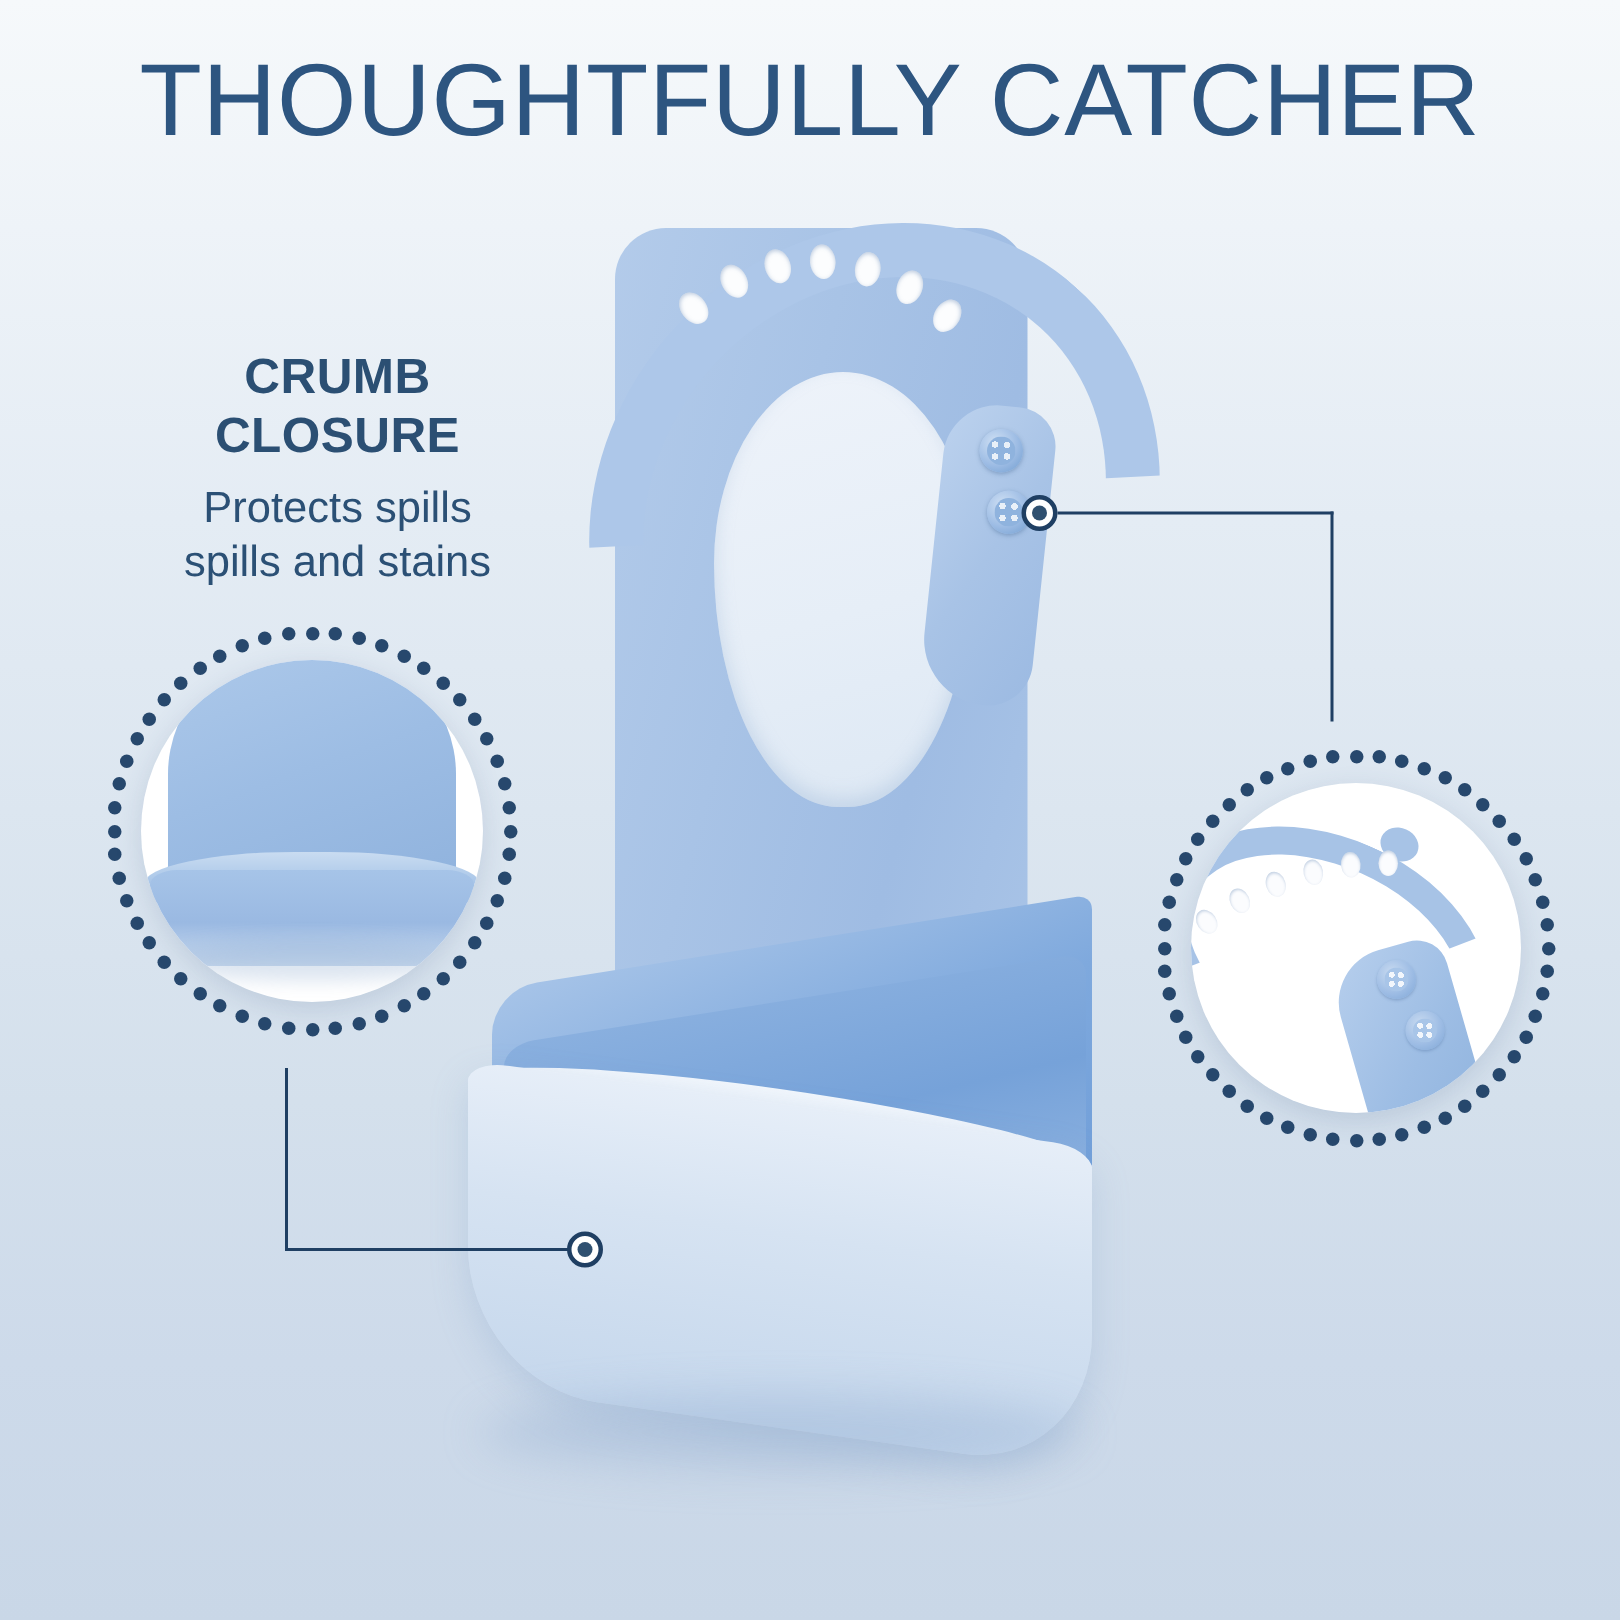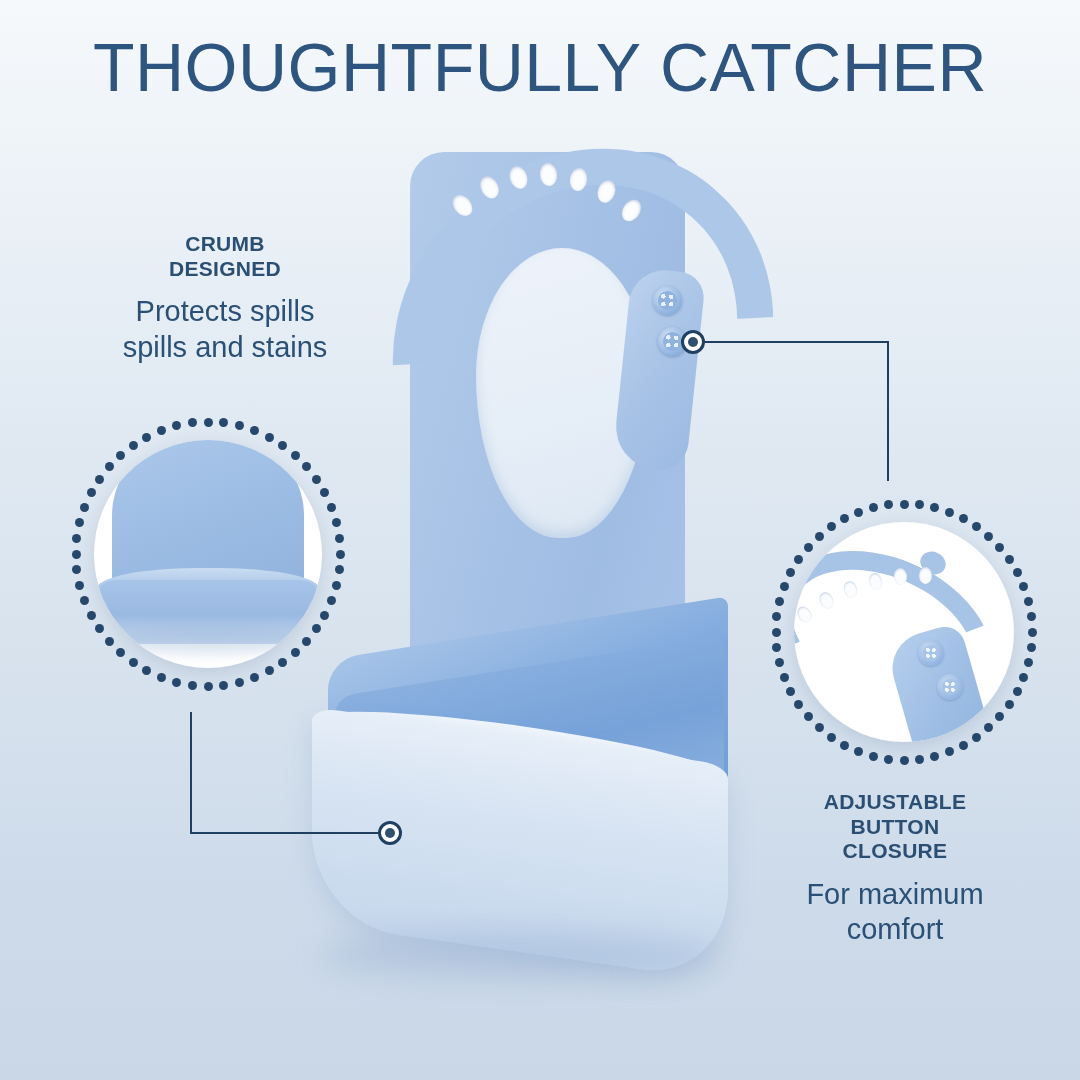--- a/index.html
+++ b/index.html
@@ -35,21 +35,21 @@
     letter-spacing: 0.5px;
     font-weight: 300;
     color: #2d5580;
     white-space: nowrap;
   }
 
   
   .feature-block { position: absolute; text-align: center; }
   .feature-heading {
     font-weight: 700;
-    font-size: 21px;
+    font-size: 33px;
     line-height: 1.17;
     letter-spacing: 0.3px;
     color: #2b4f73;
   }
   .feature-body {
     margin-top: 13px;
     font-weight: 400;
     font-size: 29px;
     line-height: 1.22;
     color: #2b5075;
@@ -359,21 +359,21 @@
     <div class="pocket-ridge" style="left:190px; top:600px;"></div>
     <div class="pocket-ridge" style="left:288px; top:648px;"></div>
     <div class="pocket-ridge" style="left:382px; top:692px;"></div>
     <div class="pocket-rim"></div>
     <div class="pocket-front"></div>
   </div>
 
   <div class="feature-block" id="feature-left">
     <div class="feature-heading">
       <div>CRUMB</div>
-      <div>DESIGNED</div>
+      <div>CLOSURE</div>
     </div>
     <div class="feature-body">
       <div>Protects spills</div>
       <div>spills and stains</div>
     </div>
   </div>
 
   <div class="inset" id="inset-left">
     <div class="dot-ring">
         <i style="left: 136px; top: 4px;"></i>
@@ -435,31 +435,20 @@
       <div class="cc-lip"></div>
       <div class="cc-bowl"></div>
       <div class="cc-shadow"></div>
     </div>
   </div>
 
   <div class="marker" style="left:378px; top:821px;"></div>
   <div class="leader h" style="left:190px; top:832px; width:190px;"></div>
   <div class="leader v" style="left:190px; top:712px; height:122px;"></div>
 
-  <div class="feature-block" id="feature-right">
-    <div class="feature-heading">
-      <div>ADJUSTABLE</div>
-      <div>BUTTON</div>
-      <div>CLOSURE</div>
-    </div>
-    <div class="feature-body">
-      <div>For maximum</div>
-      <div>comfort</div>
-    </div>
-  </div>
 
   <div class="inset" id="inset-right">
     <div class="dot-ring">
         <i style="left: 132px; top: 4px;"></i>
         <i style="left: 147.429px; top: 4.93326px;"></i>
         <i style="left: 162.632px; top: 7.71945px;"></i>
         <i style="left: 177.389px; top: 12.3179px;"></i>
         <i style="left: 191.485px; top: 18.6616px;"></i>
         <i style="left: 204.712px; top: 26.6581px;"></i>
         <i style="left: 216.88px; top: 36.1906px;"></i>

